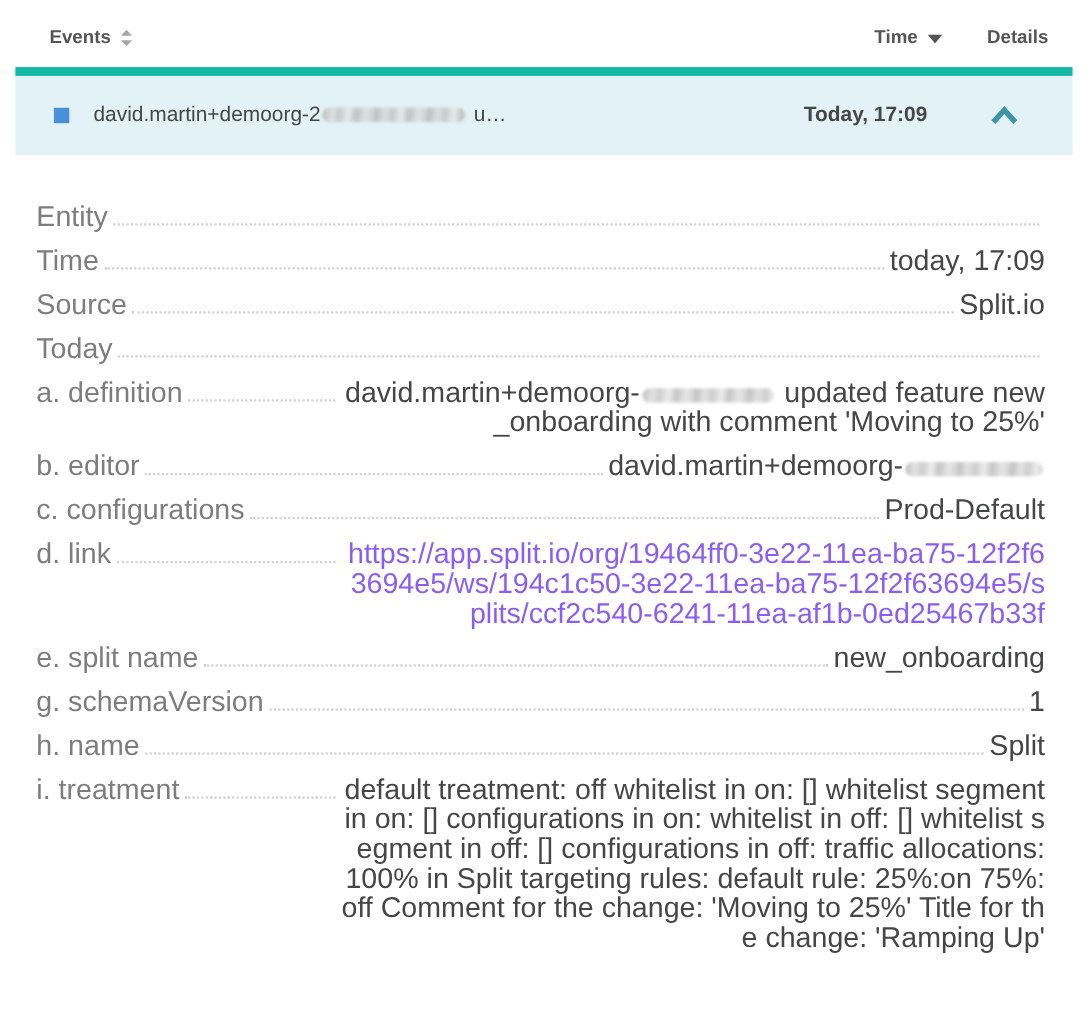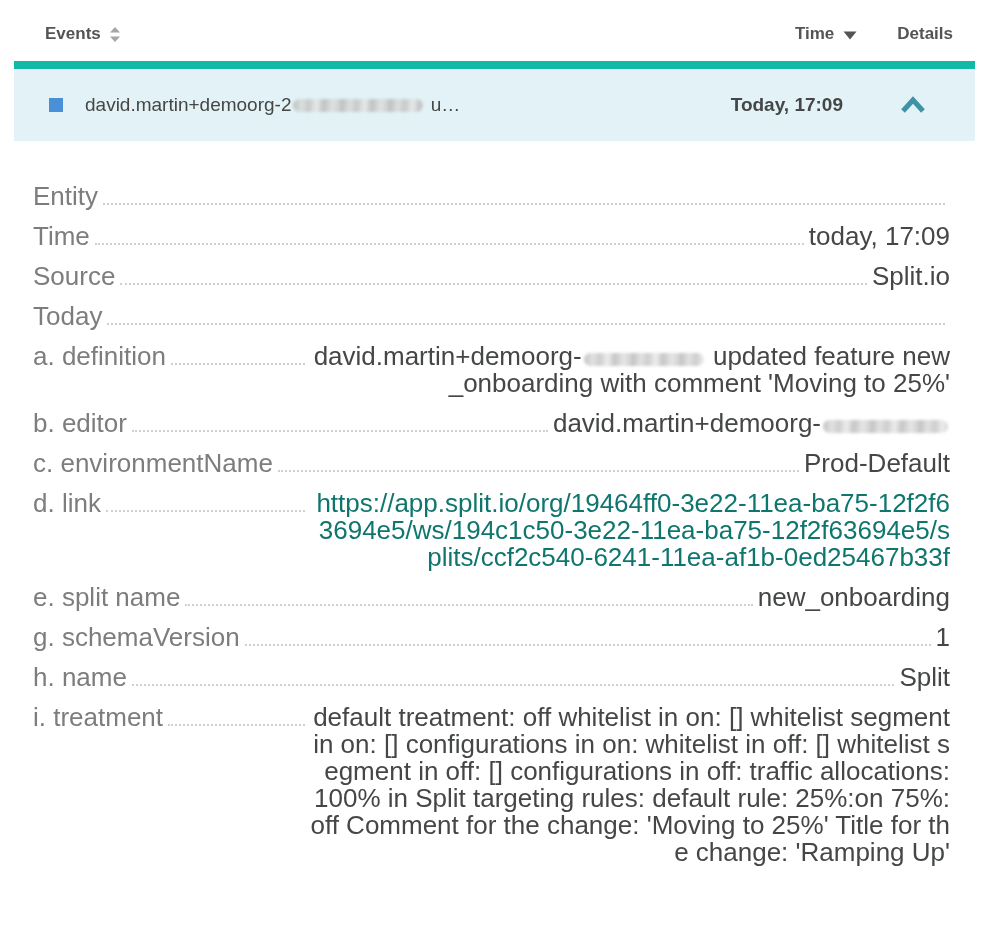--- a/index.html
+++ b/index.html
@@ -103,21 +103,21 @@
     margin: 0 5px;
   }
   .detail-value {
     color: #454646;
     text-align: right;
     max-width: 640px;
     word-break: break-all;
     flex: 0 1 auto;
   }
   .detail-value.link {
-    color: #0f766e;
+    color: #8b5cf6;
     cursor: pointer;
     text-align: right;
   }
 </style>
 </head>
 <body>
 
 <div class="panel">
 
   <div class="table-header">
@@ -183,21 +183,21 @@
       <span class="detail-value">david.martin+demoorg-<span class="redacted" style="width: 120px;"></span> updated feature new_onboarding with comment 'Moving to 25%'</span>
     </div>
 
     <div class="detail-row">
       <span class="detail-label">b. editor</span>
       <span class="leader"></span>
       <span class="detail-value">david.martin+demoorg-<span class="redacted" style="width: 125px;"></span></span>
     </div>
 
     <div class="detail-row">
-      <span class="detail-label">c. environmentName</span>
+      <span class="detail-label">c. configurations</span>
       <span class="leader"></span>
       <span class="detail-value">Prod-Default</span>
     </div>
 
     <div class="detail-row">
       <span class="detail-label">d. link</span>
       <span class="leader"></span>
       <span class="detail-value link">https://app.split.io/org/19464ff0-3e22-11ea-ba75-12f2f63694e5/ws/194c1c50-3e22-11ea-ba75-12f2f63694e5/splits/ccf2c540-6241-11ea-af1b-0ed25467b33f</span>
     </div>
 

